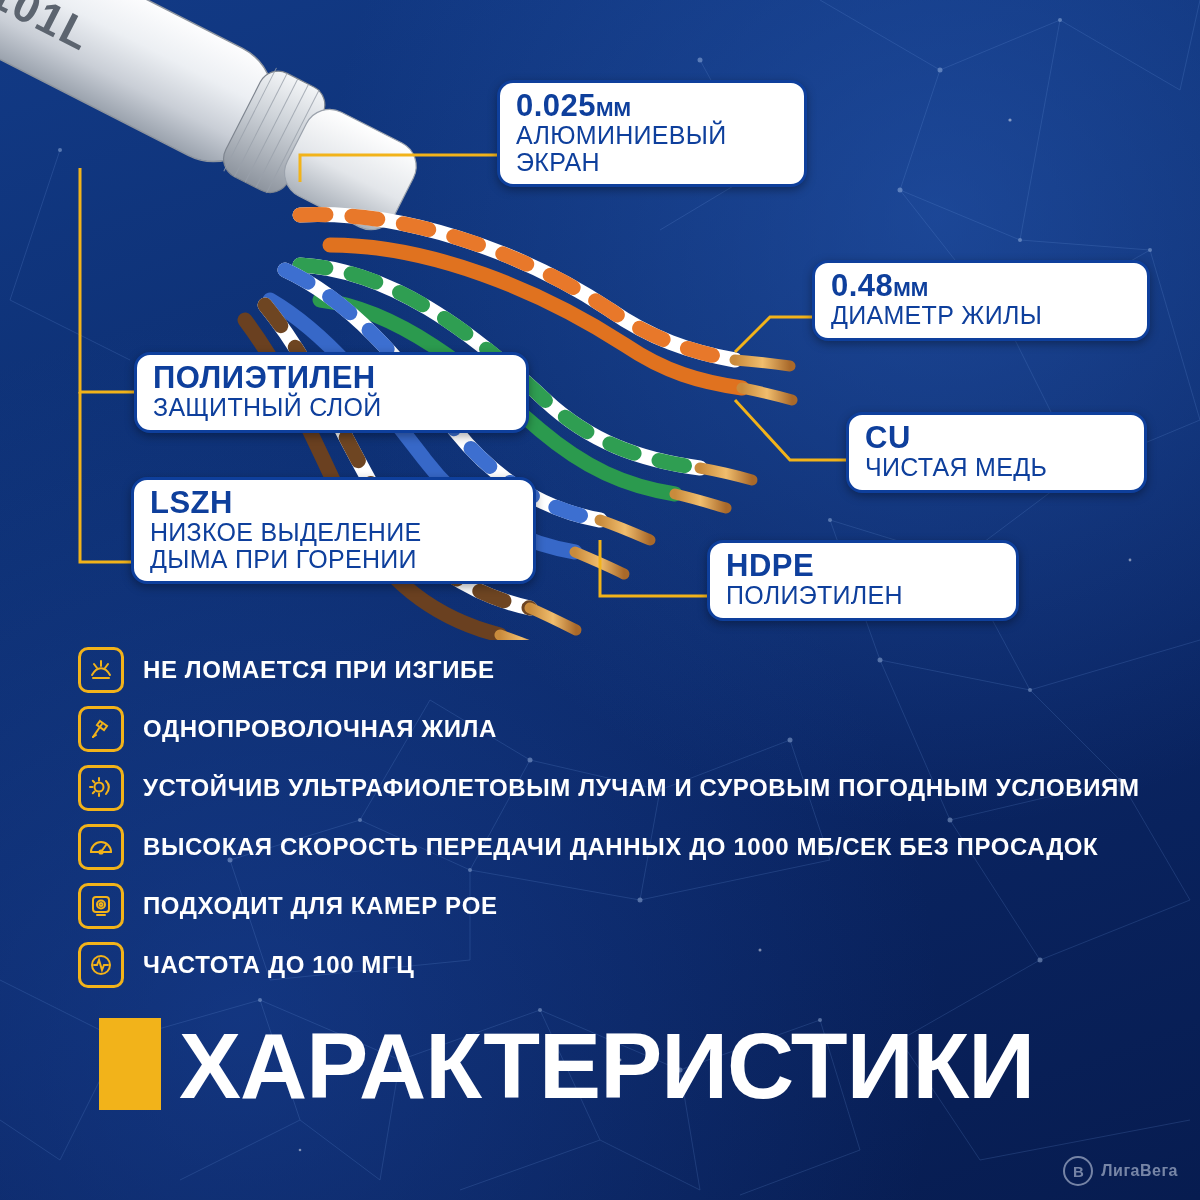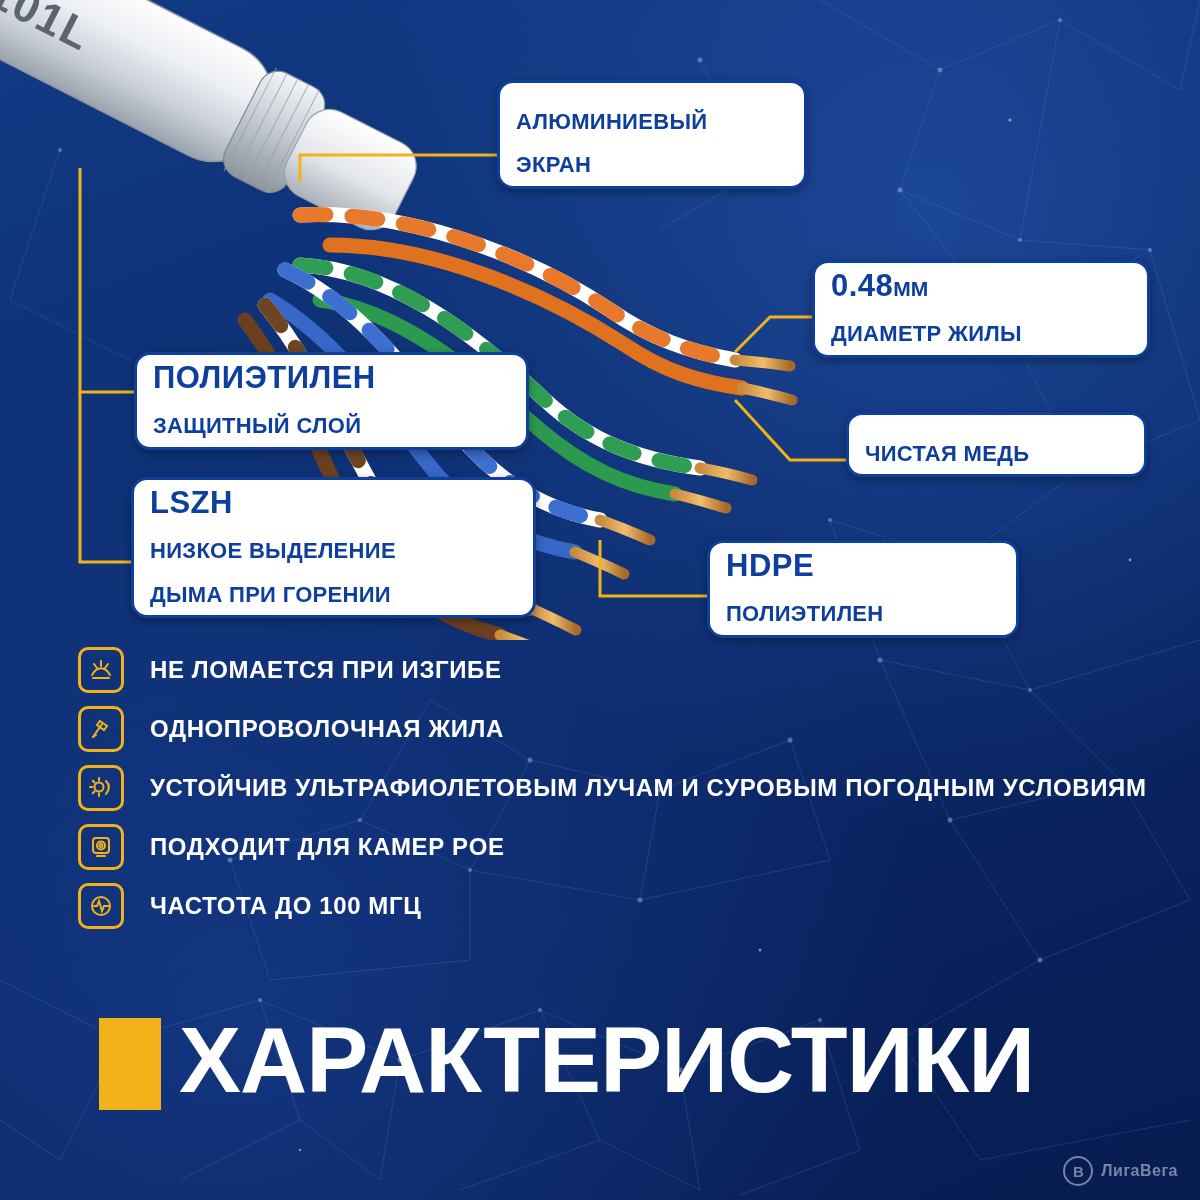--- a/index.html
+++ b/index.html
@@ -50,26 +50,25 @@
     line-height: 1.04;
     letter-spacing: 0.5px;
     text-transform: uppercase;
   }
   .callout .big .unit {
     font-size: 21px;
     letter-spacing: 0;
   }
   .callout .sub {
     display: block;
-    font-size: 22px;
-    font-weight: bold;
+    font-size: 25px;
+    font-weight: normal;
     line-height: 1.06;
     letter-spacing: 0.3px;
     text-transform: uppercase;
-    margin-top: 20px;
   }
   .c-shield { left: 497px; top: 80px; width: 272px; }
   .c-core   { left: 812px; top: 260px; width: 300px; }
   .c-poly   { left: 134px; top: 352px; width: 357px; }
   .c-cu     { left: 846px; top: 412px; width: 263px; }
   .c-lszh   { left: 131px; top: 477px; width: 367px; padding-left: 16px; }
   .c-hdpe   { left: 707px; top: 540px; width: 274px; }
 
   
   .features {
@@ -96,29 +95,28 @@
     margin-right: 19px;
   }
   .feature .ico svg { display: block; }
   .feature .txt {
     color: #ffffff;
     font-size: 24px;
     font-weight: bold;
     letter-spacing: 0.6px;
     text-transform: uppercase;
     white-space: nowrap;
-    margin-left: 7px;
   }
   
   .footer-title {
     position: absolute;
     left: 78px;
     top: 1018px;
     display: flex;
-    align-items: flex-start;
+    align-items: flex-end;
     padding-left: 21px;
   }
   .footer-title .bar {
     width: 62px;
     height: 92px;
     background: #f2b31a;
     margin-right: 18px;
   }
   .footer-title .word {
     color: #ffffff;
@@ -316,35 +314,37 @@
 
       <path d="M812 317 L770 317 L735 352"></path>
 
       <path d="M846 460 L790 460 L735 400"></path>
 
       <path d="M707 596 L600 596 L600 540"></path>
     </g>
   </svg>
 
   <div class="callout c-shield">
+    <span class="big"><span>0.025</span><span class="unit">mm</span></span>
     <span class="sub">АЛЮМИНИЕВЫЙ</span>
     <span class="sub">ЭКРАН</span>
   </div>
 
   <div class="callout c-core">
     <span class="big"><span>0.48</span><span class="unit">mm</span></span>
     <span class="sub">ДИАМЕТР ЖИЛЫ</span>
   </div>
 
   <div class="callout c-poly">
     <span class="big">ПОЛИЭТИЛЕН</span>
     <span class="sub">ЗАЩИТНЫЙ СЛОЙ</span>
   </div>
 
   <div class="callout c-cu">
+    <span class="big">CU</span>
     <span class="sub">ЧИСТАЯ МЕДЬ</span>
   </div>
 
   <div class="callout c-lszh">
     <span class="big">LSZH</span>
     <span class="sub">НИЗКОЕ ВЫДЕЛЕНИЕ</span>
     <span class="sub">ДЫМА ПРИ ГОРЕНИИ</span>
   </div>
 
   <div class="callout c-hdpe">
@@ -386,20 +386,31 @@
           <line x1="11" y1="18.5" x2="11" y2="21"></line>
           <line x1="2" y1="12" x2="4.5" y2="12"></line>
           <line x1="4.8" y1="5.8" x2="6.5" y2="7.5"></line>
           <line x1="4.8" y1="18.2" x2="6.5" y2="16.5"></line>
           <path d="M18 6 C 22 10, 22 14, 18 19"></path>
         </svg>
       </span>
       <span class="txt">УСТОЙЧИВ УЛЬТРАФИОЛЕТОВЫМ ЛУЧАМ И СУРОВЫМ ПОГОДНЫМ УСЛОВИЯМ</span>
     </div>
 
+    <div class="feature">
+      <span class="ico">
+        <svg width="26" height="26" viewBox="0 0 26 26" fill="none" stroke="#f2b31a" stroke-width="2" stroke-linecap="round">
+          <path d="M3 18 A 10 10 0 0 1 23 18"></path>
+          <line x1="13" y1="18" x2="18" y2="11"></line>
+          <circle cx="13" cy="18" r="1.6" fill="#f2b31a"></circle>
+          <line x1="3" y1="18" x2="23" y2="18"></line>
+        </svg>
+      </span>
+      <span class="txt">ВЫСОКАЯ СКОРОСТЬ ПЕРЕДАЧИ ДАННЫХ ДО 1000 МБ/СЕК БЕЗ ПРОСАДОК</span>
+    </div>
 
     <div class="feature">
       <span class="ico">
         <svg width="26" height="26" viewBox="0 0 26 26" fill="none" stroke="#f2b31a" stroke-width="2" stroke-linecap="round">
           <rect x="5" y="4" width="16" height="15" rx="3"></rect>
           <circle cx="13" cy="11.5" r="4"></circle>
           <circle cx="13" cy="11.5" r="1.5"></circle>
           <line x1="9" y1="22" x2="17" y2="22"></line>
         </svg>
       </span>

